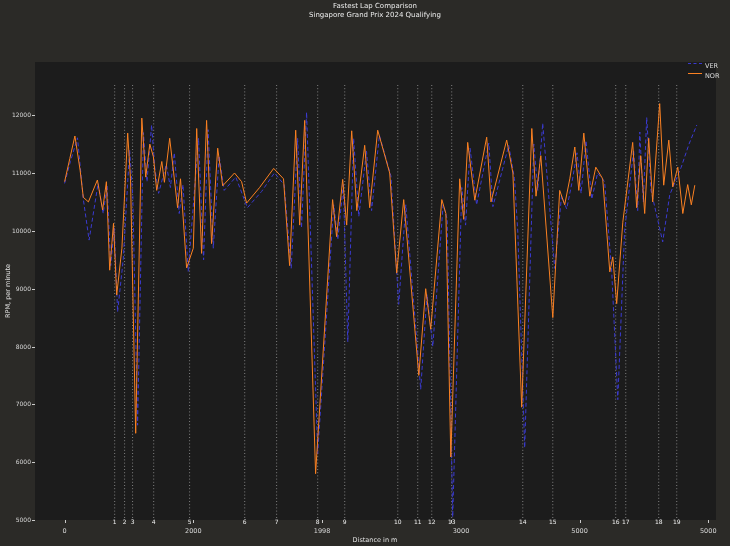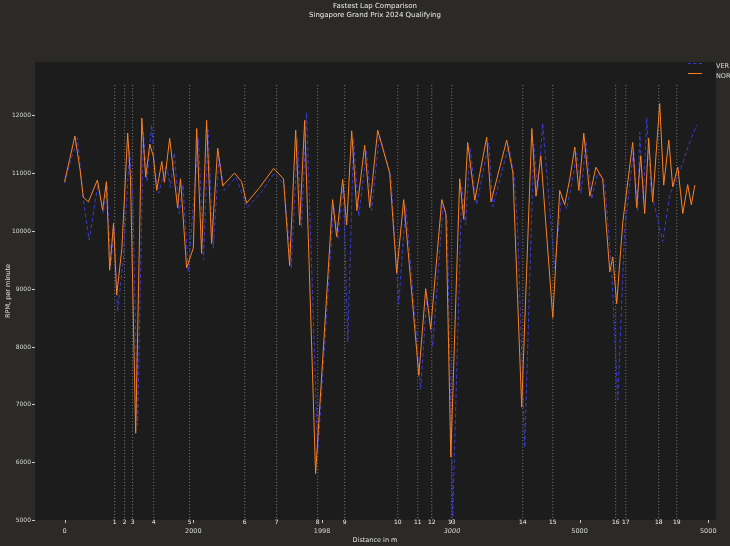--- a/index.html
+++ b/index.html
@@ -43,21 +43,21 @@
   }
   #ylabel{
     position:absolute;left:8px;top:291px;
     font-size:6.5px;color:#e2e2e2;white-space:nowrap;
     transform:translate(-50%,-50%) rotate(-90deg);
   }
   #legend{
     position:absolute;left:688px;top:63px;
     display:flex;flex-direction:column;gap:3px;
   }
-  .legend-item{display:flex;gap:14px;height:7px;}
+  .legend-item{display:flex;gap:3px;height:7px;}
   .legend-sample{width:14px;height:0;border-top-width:1px;}
   .legend-label{font-size:6.5px;color:#dddddd;line-height:7px;}
 </style>
 </head>
 <body>
 
 <div id="figure">
   <div id="title1" class="title-line">Fastest Lap Comparison</div>
   <div id="title2" class="title-line">Singapore Grand Prix 2024 Qualifying</div>
 
@@ -122,21 +122,21 @@
       <div class="ytick-label" style="left: 3px; top: 169.03px;">11000</div>
       <div class="ytick-mark" style="left: 32px; top: 173.03px;"></div>
       <div class="ytick-label" style="left: 3px; top: 111.202px;">12000</div>
       <div class="ytick-mark" style="left: 32px; top: 115.202px;"></div>
       <div class="xtick-label" style="left: 49.6087px; top: 527px;">0</div>
       <div class="xtick-mark" style="left: 64.6087px; top: 520px;"></div>
       <div class="xtick-label" style="left: 178.342px; top: 527px;">2000</div>
       <div class="xtick-mark" style="left: 193.342px; top: 520px;"></div>
       <div class="xtick-label" style="left: 307.076px; top: 527px;">1998</div>
       <div class="xtick-mark" style="left: 322.076px; top: 520px;"></div>
-      <div class="xtick-label" style="left: 437px; top: 527px; font-style: italic;">3000</div>
+      <div class="xtick-label" style="left: 446px; top: 527px;">3000</div>
       <div class="xtick-mark" style="left: 450.809px; top: 520px;"></div>
       <div class="xtick-label" style="left: 564.543px; top: 527px;">5000</div>
       <div class="xtick-mark" style="left: 579.543px; top: 520px;"></div>
       <div class="xtick-label" style="left: 693.276px; top: 527px;">5000</div>
       <div class="xtick-mark" style="left: 708.276px; top: 520px;"></div>
     </div>
 
   <div id="xlabel">Distance in m</div>
   <div id="ylabel">RPM, per minute</div>
 

